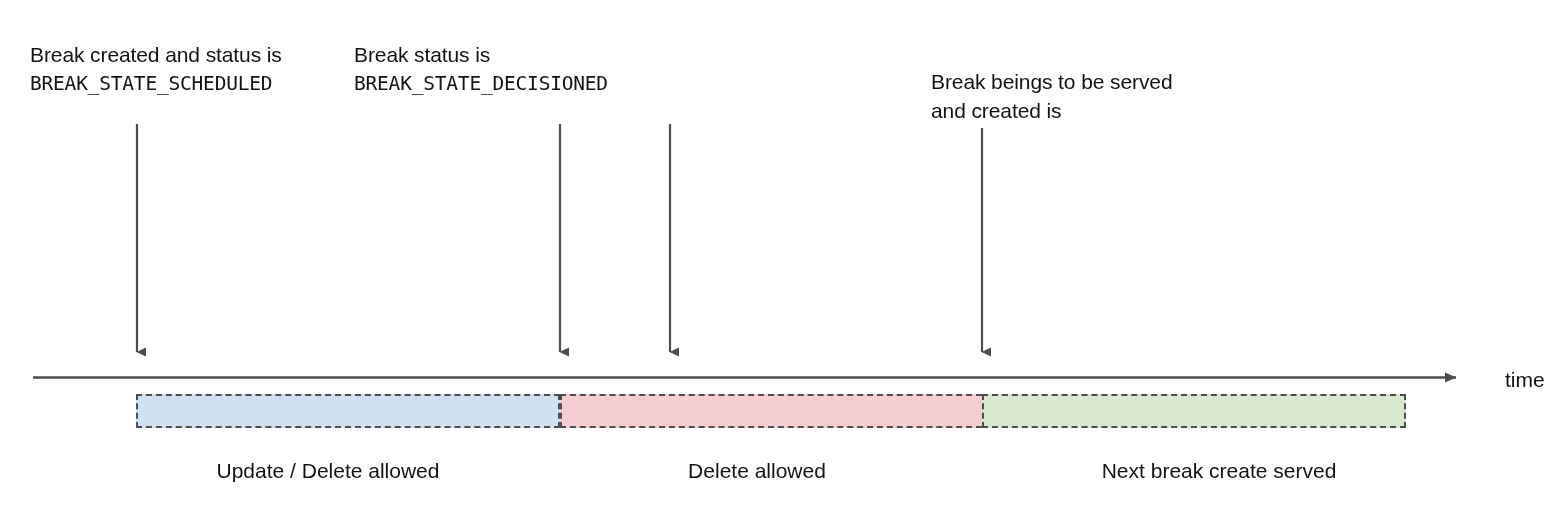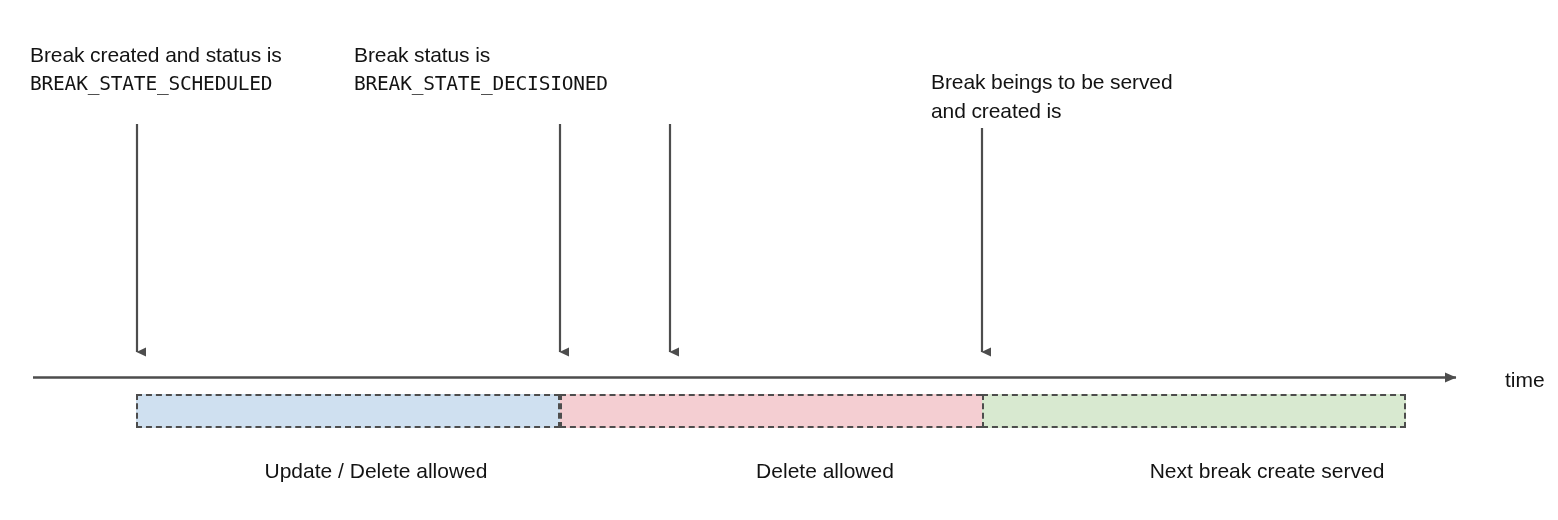--- a/index.html
+++ b/index.html
@@ -46,21 +46,20 @@
   .event-label .sans {
     font-family: "Liberation Sans", sans-serif;
   }
   .caption {
     position: absolute;
     font-size: 21px;
     line-height: 26px;
     color: #131313;
     white-space: nowrap;
     transform: translateX(-50%);
-    margin-left: 48px;
   }
   .axis-title {
     position: absolute;
     font-size: 21px;
     line-height: 24px;
     color: #131313;
     white-space: nowrap;
   }
   .phase-bar {
     position: absolute;
@@ -115,16 +114,16 @@
 
   <div class="axis-title" style="left:1481px; top:368px;margin-left:24px;">time</div>
 
   <div class="phase-bar" style="left:136px; top:394px; width:424px; background:#cfe0f0;"></div>
   <div class="phase-bar mid" style="left:560px; top:394px; width:422px; background:#f4ced2;
               border-left:2px dashed #4d4d4d;"></div>
   <div class="phase-bar last" style="left:982px; top:394px; width:424px; background:#d8e9d0;
               border-left:2px dashed #4d4d4d;"></div>
 
   <div class="caption" style="left:328px; top:458px;">Update / Delete allowed</div>
-  <div class="caption" style="left:777px; top:458px;">Delete allowed</div>
+  <div class="caption" style="left:757px; top:458px;">Delete allowed</div>
   <div class="caption" style="left:1219px; top:458px;">Next break create served</div>
 
 </div>
 
 </body></html>

